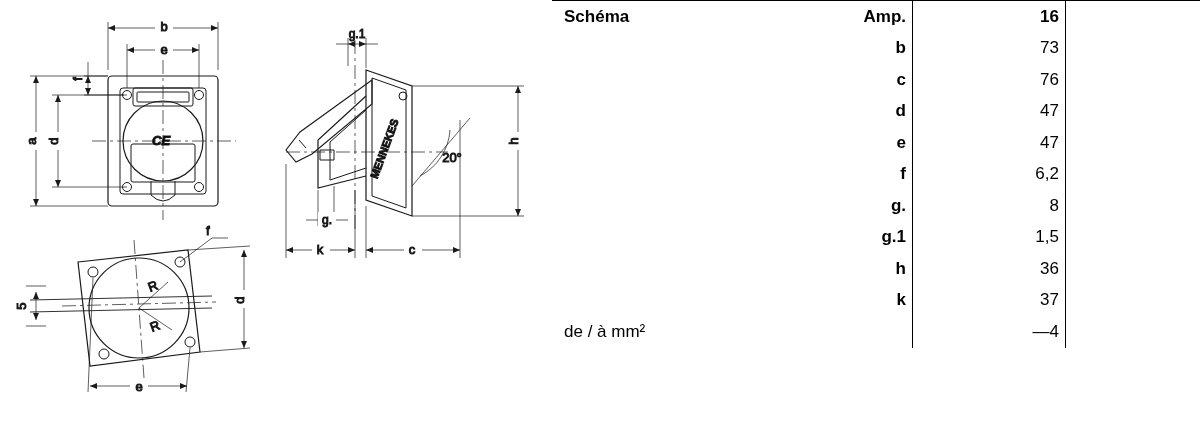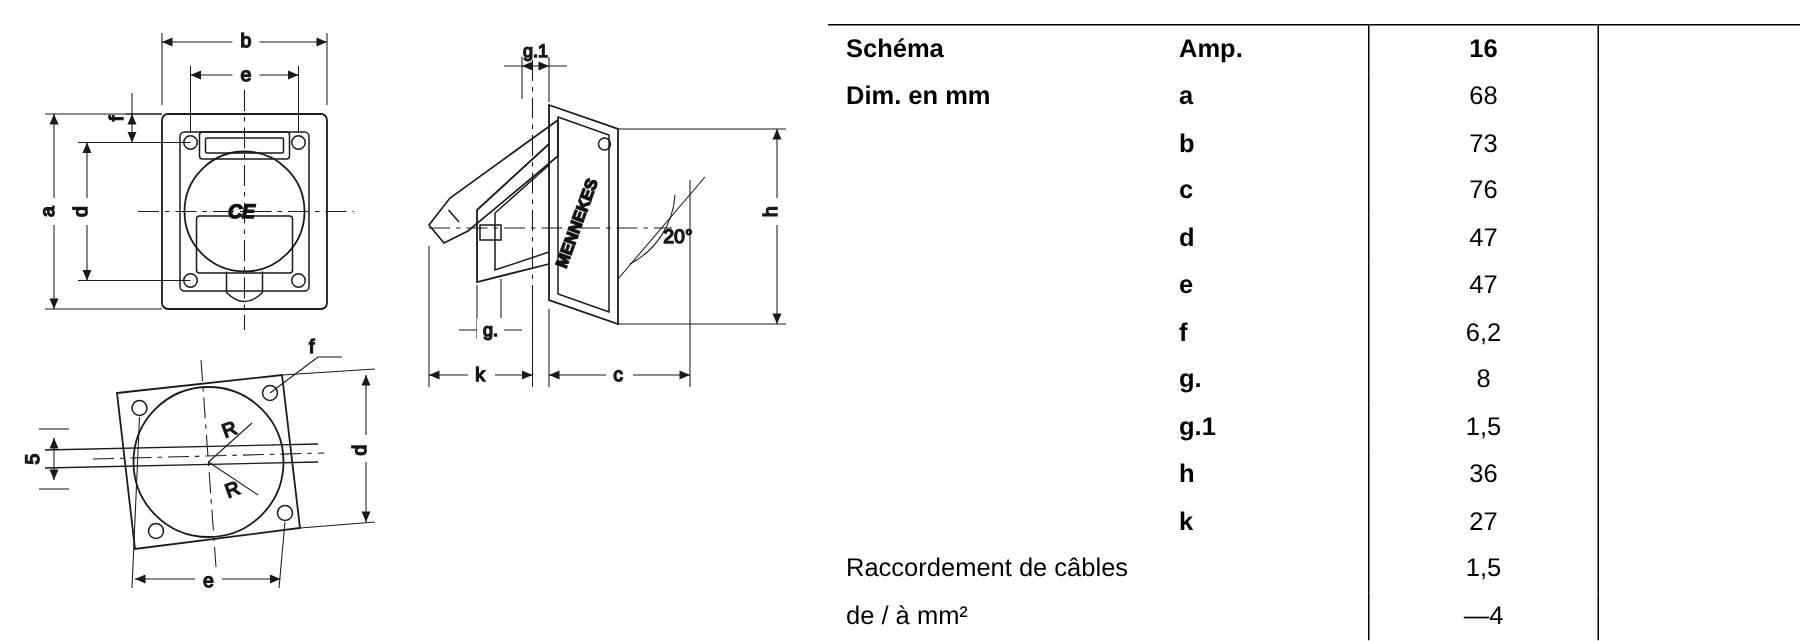--- a/index.html
+++ b/index.html
@@ -22,21 +22,21 @@
   .drawings {
     position: absolute;
     left: 0;
     top: 0;
     width: 545px;
     height: 427px;
   }
   .spec-table {
     position: absolute;
     left: 552px;
-    top: 16px;
+    top: 0;
     width: 648px;
     height: 300px;
   }
   .spec-table table {
     border-collapse: collapse;
     width: 100%;
     font-size: 17px;
   }
   .spec-table td {
     padding: 0 6px;
@@ -44,25 +44,25 @@
     vertical-align: middle;
     line-height: 1.05;
   }
   .col-label {
     width: 210px;
     text-align: left;
     padding-left: 12px !important;
   }
   .col-key {
     width: 120px;
-    text-align: left;
+    text-align: right;
   }
   .col-val {
     width: 140px;
-    text-align: center;
+    text-align: right;
     border-left: 1.5px solid #000;
   }
   .col-blank {
     border-left: 1.5px solid #000;
   }
   .bold {
     font-weight: bold;
   }
   .row-top td {
     border-top: 1.5px solid #000;
@@ -303,26 +303,20 @@
   <div class="spec-table">
     <table>
       <tbody>
           <tr class="row-top">
             <td class="col-label bold">Schéma</td>
             <td class="col-key bold">Amp.</td>
             <td class="col-val bold">16</td>
             <td class="col-blank"></td>
           </tr>
           <tr>
-            <td class="col-label bold">Dim. en mm</td>
-            <td class="col-key bold">a</td>
-            <td class="col-val">68</td>
-            <td class="col-blank"></td>
-          </tr>
-          <tr>
             <td class="col-label"></td>
             <td class="col-key bold">b</td>
             <td class="col-val">73</td>
             <td class="col-blank"></td>
           </tr>
           <tr>
             <td class="col-label"></td>
             <td class="col-key bold">c</td>
             <td class="col-val">76</td>
             <td class="col-blank"></td>
@@ -359,27 +353,21 @@
           </tr>
           <tr>
             <td class="col-label"></td>
             <td class="col-key bold">h</td>
             <td class="col-val">36</td>
             <td class="col-blank"></td>
           </tr>
           <tr>
             <td class="col-label"></td>
             <td class="col-key bold">k</td>
-            <td class="col-val">27</td>
-            <td class="col-blank"></td>
-          </tr>
-          <tr>
-            <td class="col-label">Raccordement de câbles</td>
-            <td class="col-key"></td>
-            <td class="col-val">1,5</td>
+            <td class="col-val">37</td>
             <td class="col-blank"></td>
           </tr>
           <tr>
             <td class="col-label">de / à mm²</td>
             <td class="col-key"></td>
             <td class="col-val">—4</td>
             <td class="col-blank"></td>
           </tr>
         </tbody>
     </table>

